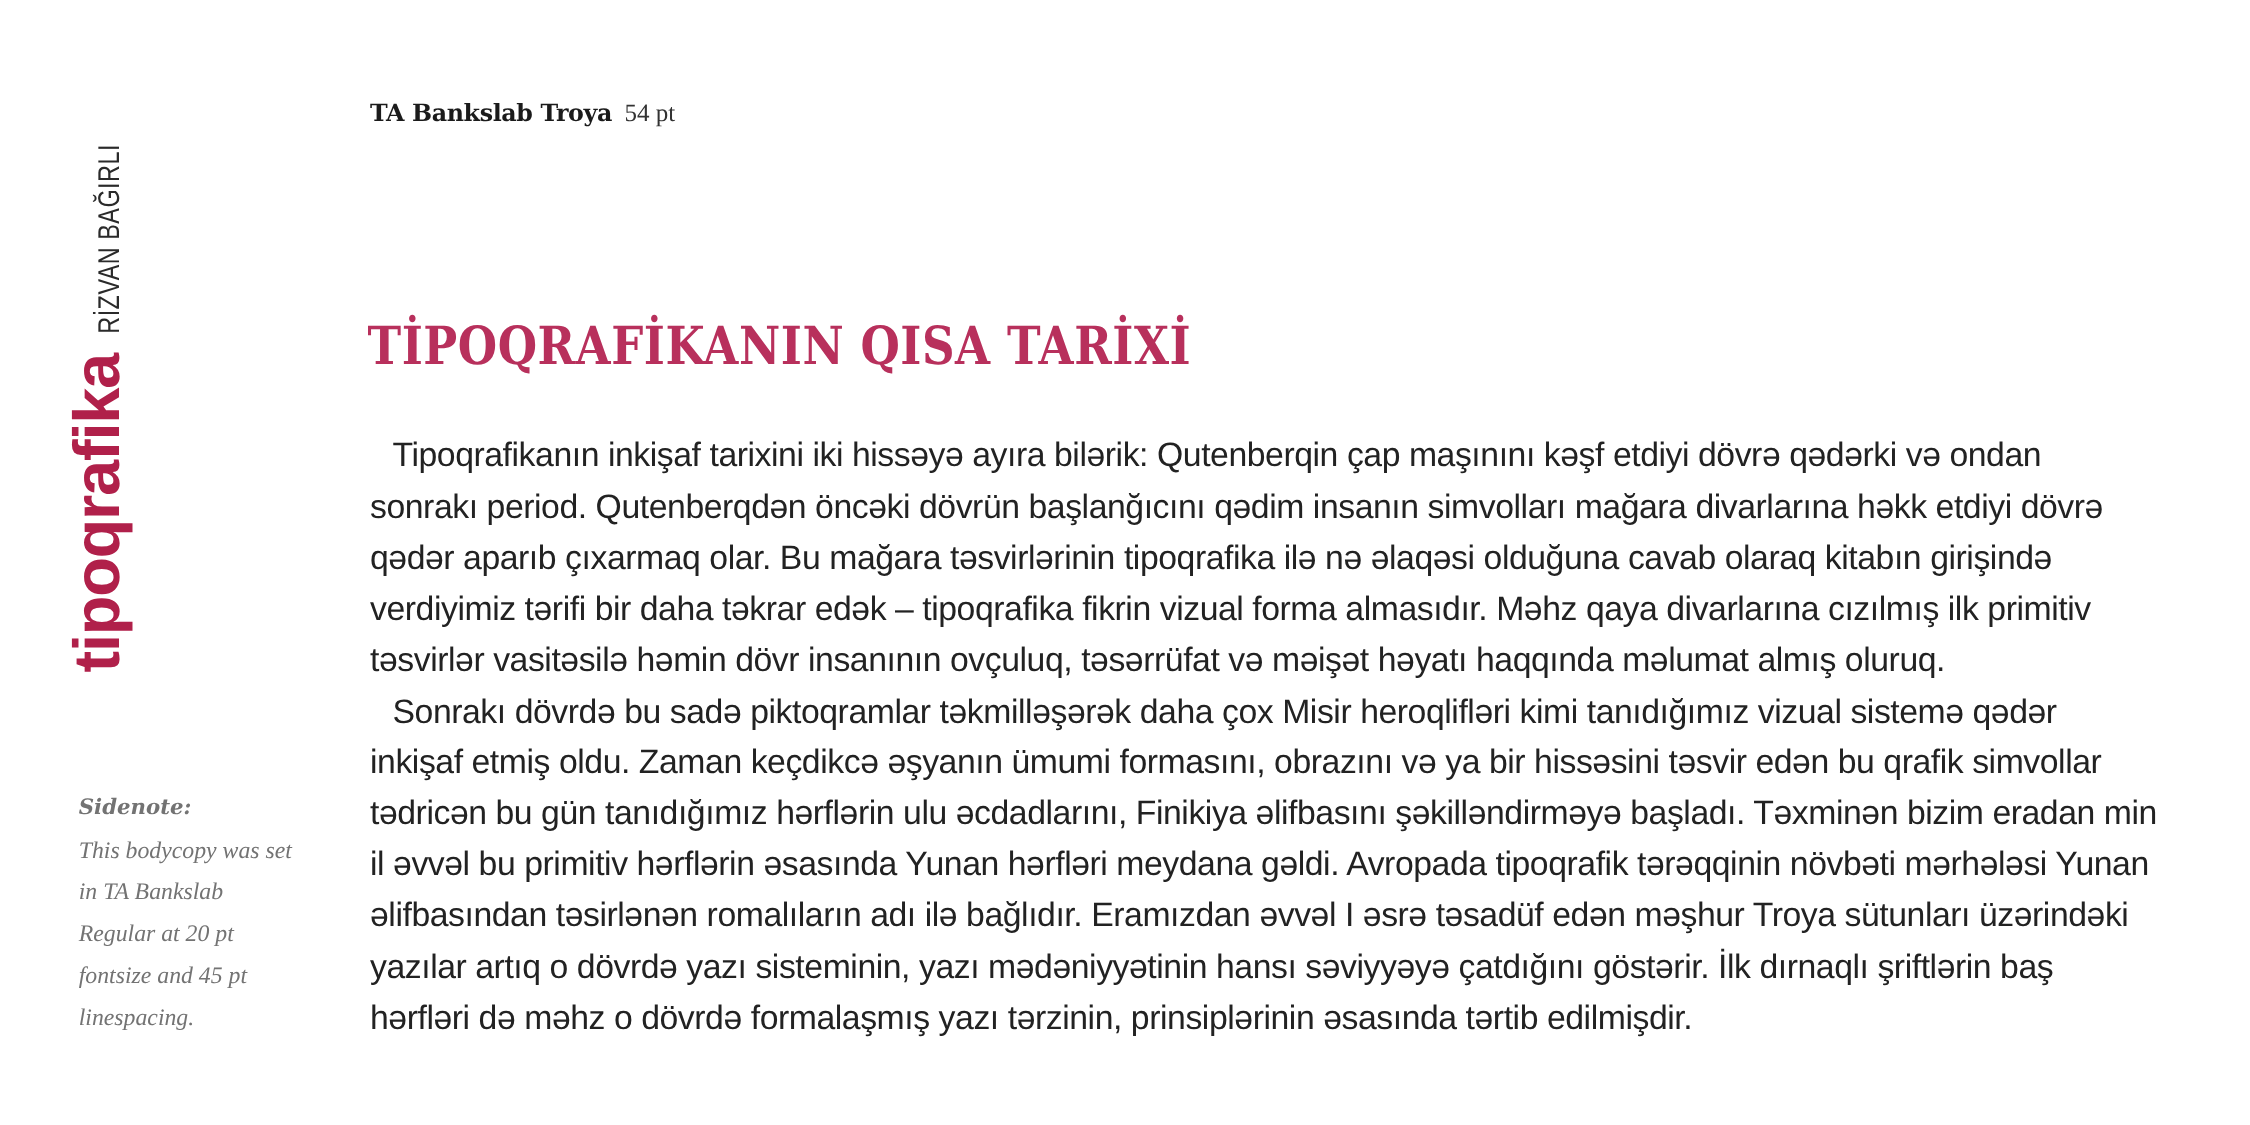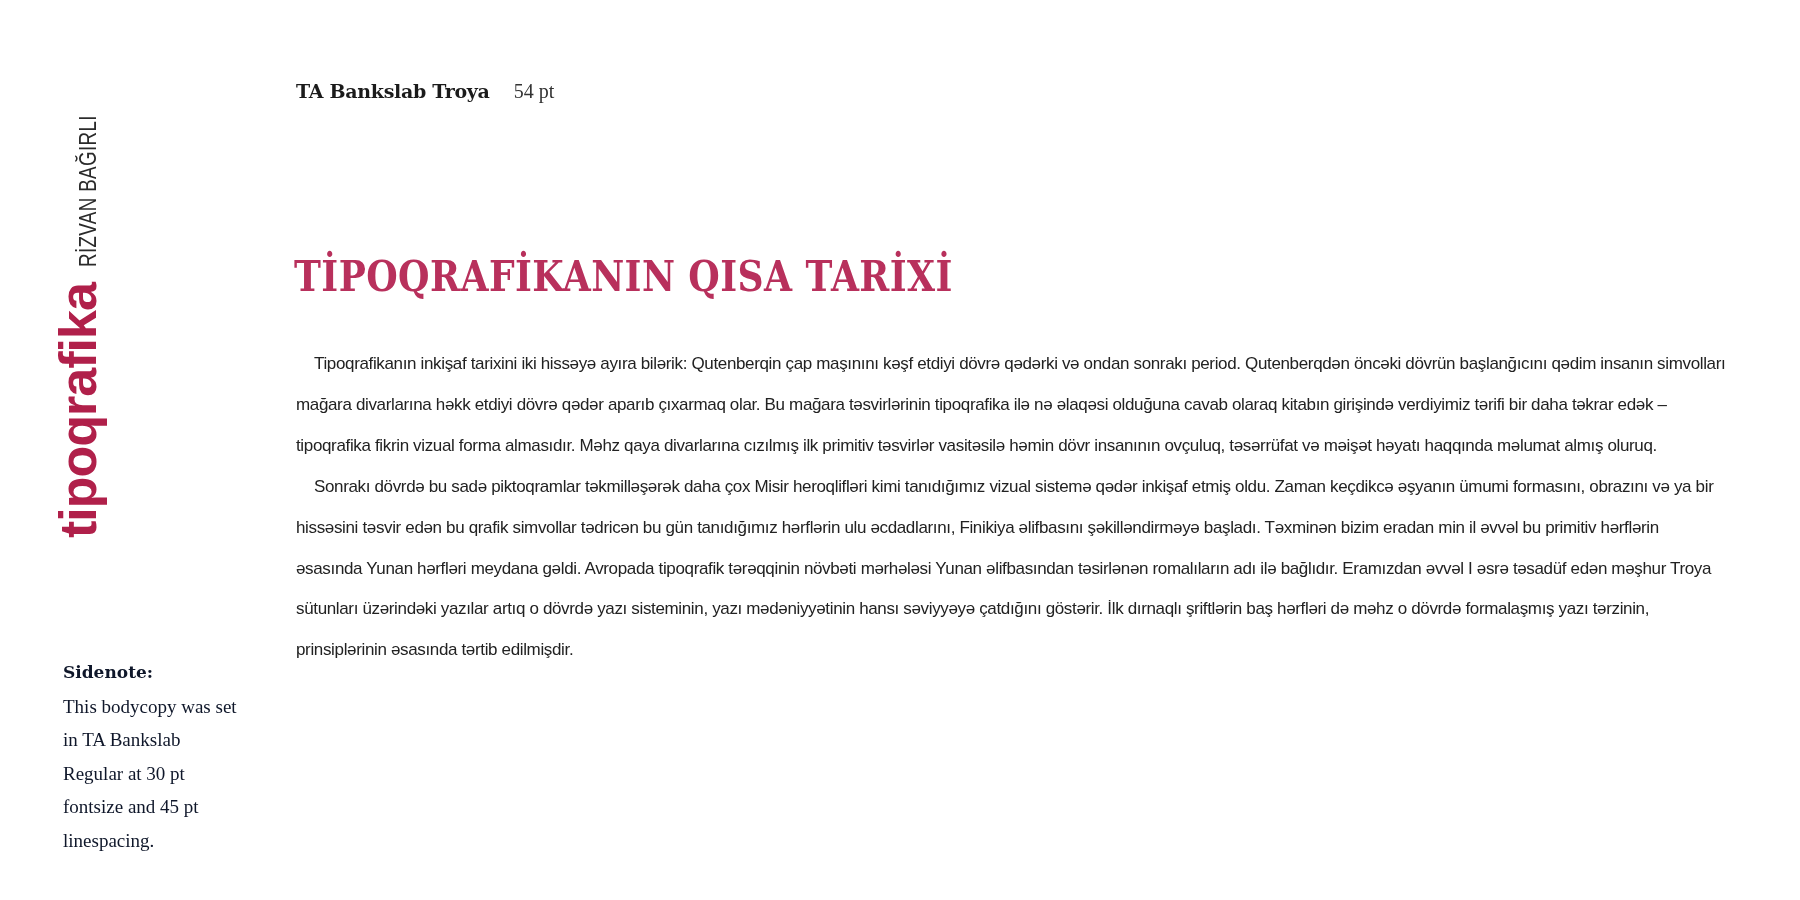--- a/index.html
+++ b/index.html
@@ -35,21 +35,21 @@
   .font-label {
     position: absolute;
     left: 296px;
     top: 80px;
     font-family: "DejaVu Serif", serif;
     font-size: 19px;
     color: #1b1b1b;
     white-space: nowrap;
   }
   .font-label .font-name { font-weight: bold; letter-spacing: -0.3px; }
-  .font-label .font-size { font-family: "Liberation Serif", serif; font-size: 20px; margin-left: 18px; color: #333; }
+  .font-label .font-size { font-family: "Liberation Serif", serif; font-size: 20px; margin-left: 4px; color: #333; }
 
   .title {
     position: absolute;
     left: 294px;
     top: 252px;
     margin: 0;
     font-family: "DejaVu Serif", serif;
     font-weight: bold;
     font-size: 42px;
     color: #b8305c;
@@ -58,39 +58,40 @@
     transform-origin: 0 0;
     white-space: nowrap;
   }
 
   .body-copy {
     position: absolute;
     left: 296px;
     top: 344px;
     width: 1430px;
     font-family: "Liberation Sans", sans-serif;
-    font-size: 17px;
+    font-size: 27px;
     line-height: 40.9px;
     color: #222;
   }
   .body-copy p {
     margin: 0;
     text-indent: 18px;
     letter-spacing: -0.35px;
   }
 
   .sidenote {
     position: absolute;
     left: 63px;
-    top: 656px;
+    top: 630px;
     width: 180px;
     font-family: "Liberation Serif", serif;
     font-size: 19px;
     line-height: 33.5px;
-    color: #0f172a;
+    color: #737373;
+    font-style: italic;
   }
   .sidenote .sidenote-title {
     font-family: "DejaVu Serif", serif;
     font-weight: bold;
     font-size: 17px;
     display: block;
   }
 </style>
 </head>
 <body>
@@ -107,14 +108,14 @@
 
 <h1 class="title">TİPOQRAFİKANIN QISA TARİXİ</h1>
 
 <div class="body-copy">
   <p>Tipoqrafikanın inkişaf tarixini iki hissəyə ayıra bilərik: Qutenberqin çap maşınını kəşf etdiyi dövrə qədərki və ondan sonrakı period. Qutenberqdən öncəki dövrün başlanğıcını qədim insanın simvolları mağara divarlarına həkk etdiyi dövrə qədər aparıb çıxarmaq olar. Bu mağara təsvirlərinin tipoqrafika ilə nə əlaqəsi olduğuna cavab olaraq kitabın girişində verdiyimiz tərifi bir daha təkrar edək – tipoqrafika fikrin vizual forma almasıdır. Məhz qaya divarlarına cızılmış ilk primitiv təsvirlər vasitəsilə həmin dövr insanının ovçuluq, təsərrüfat və məişət həyatı haqqında məlumat almış oluruq.</p>
   <p>Sonrakı dövrdə bu sadə piktoqramlar təkmilləşərək daha çox Misir heroqlifləri kimi tanıdığımız vizual sistemə qədər inkişaf etmiş oldu. Zaman keçdikcə əşyanın ümumi formasını, obrazını və ya bir hissəsini təsvir edən bu qrafik simvollar tədricən bu gün tanıdığımız hərflərin ulu əcdadlarını, Finikiya əlifbasını şəkillənd​irməyə başladı. Təxminən bizim eradan min il əvvəl bu primitiv hərflərin əsasında Yunan hərfləri meydana gəldi. Avropada tipoqrafik tərəqqinin növbəti mərhələsi Yunan əlifbasından təsirlənən romalıların adı ilə bağlıdır. Eramızdan əvvəl I əsrə təsadüf edən məşhur Troya sütunları üzərindəki yazılar artıq o dövrdə yazı sisteminin, yazı mədəniyyətinin hansı səviyyəyə çatdığını göstərir. İlk dırnaqlı şriftlərin baş hərfləri də məhz o dövrdə formalaşmış yazı tərzinin, prinsiplərinin əsasında tərtib edilmişdir.</p>
 </div>
 
 <div class="sidenote">
   <span class="sidenote-title">Sidenote:</span>
-  <span>This bodycopy was set in TA Bankslab Regular at 30 pt fontsize and 45 pt linespacing.</span>
+  <span>This bodycopy was set in TA Bankslab Regular at 20 pt fontsize and 45 pt linespacing.</span>
 </div>
 
 </body></html>

